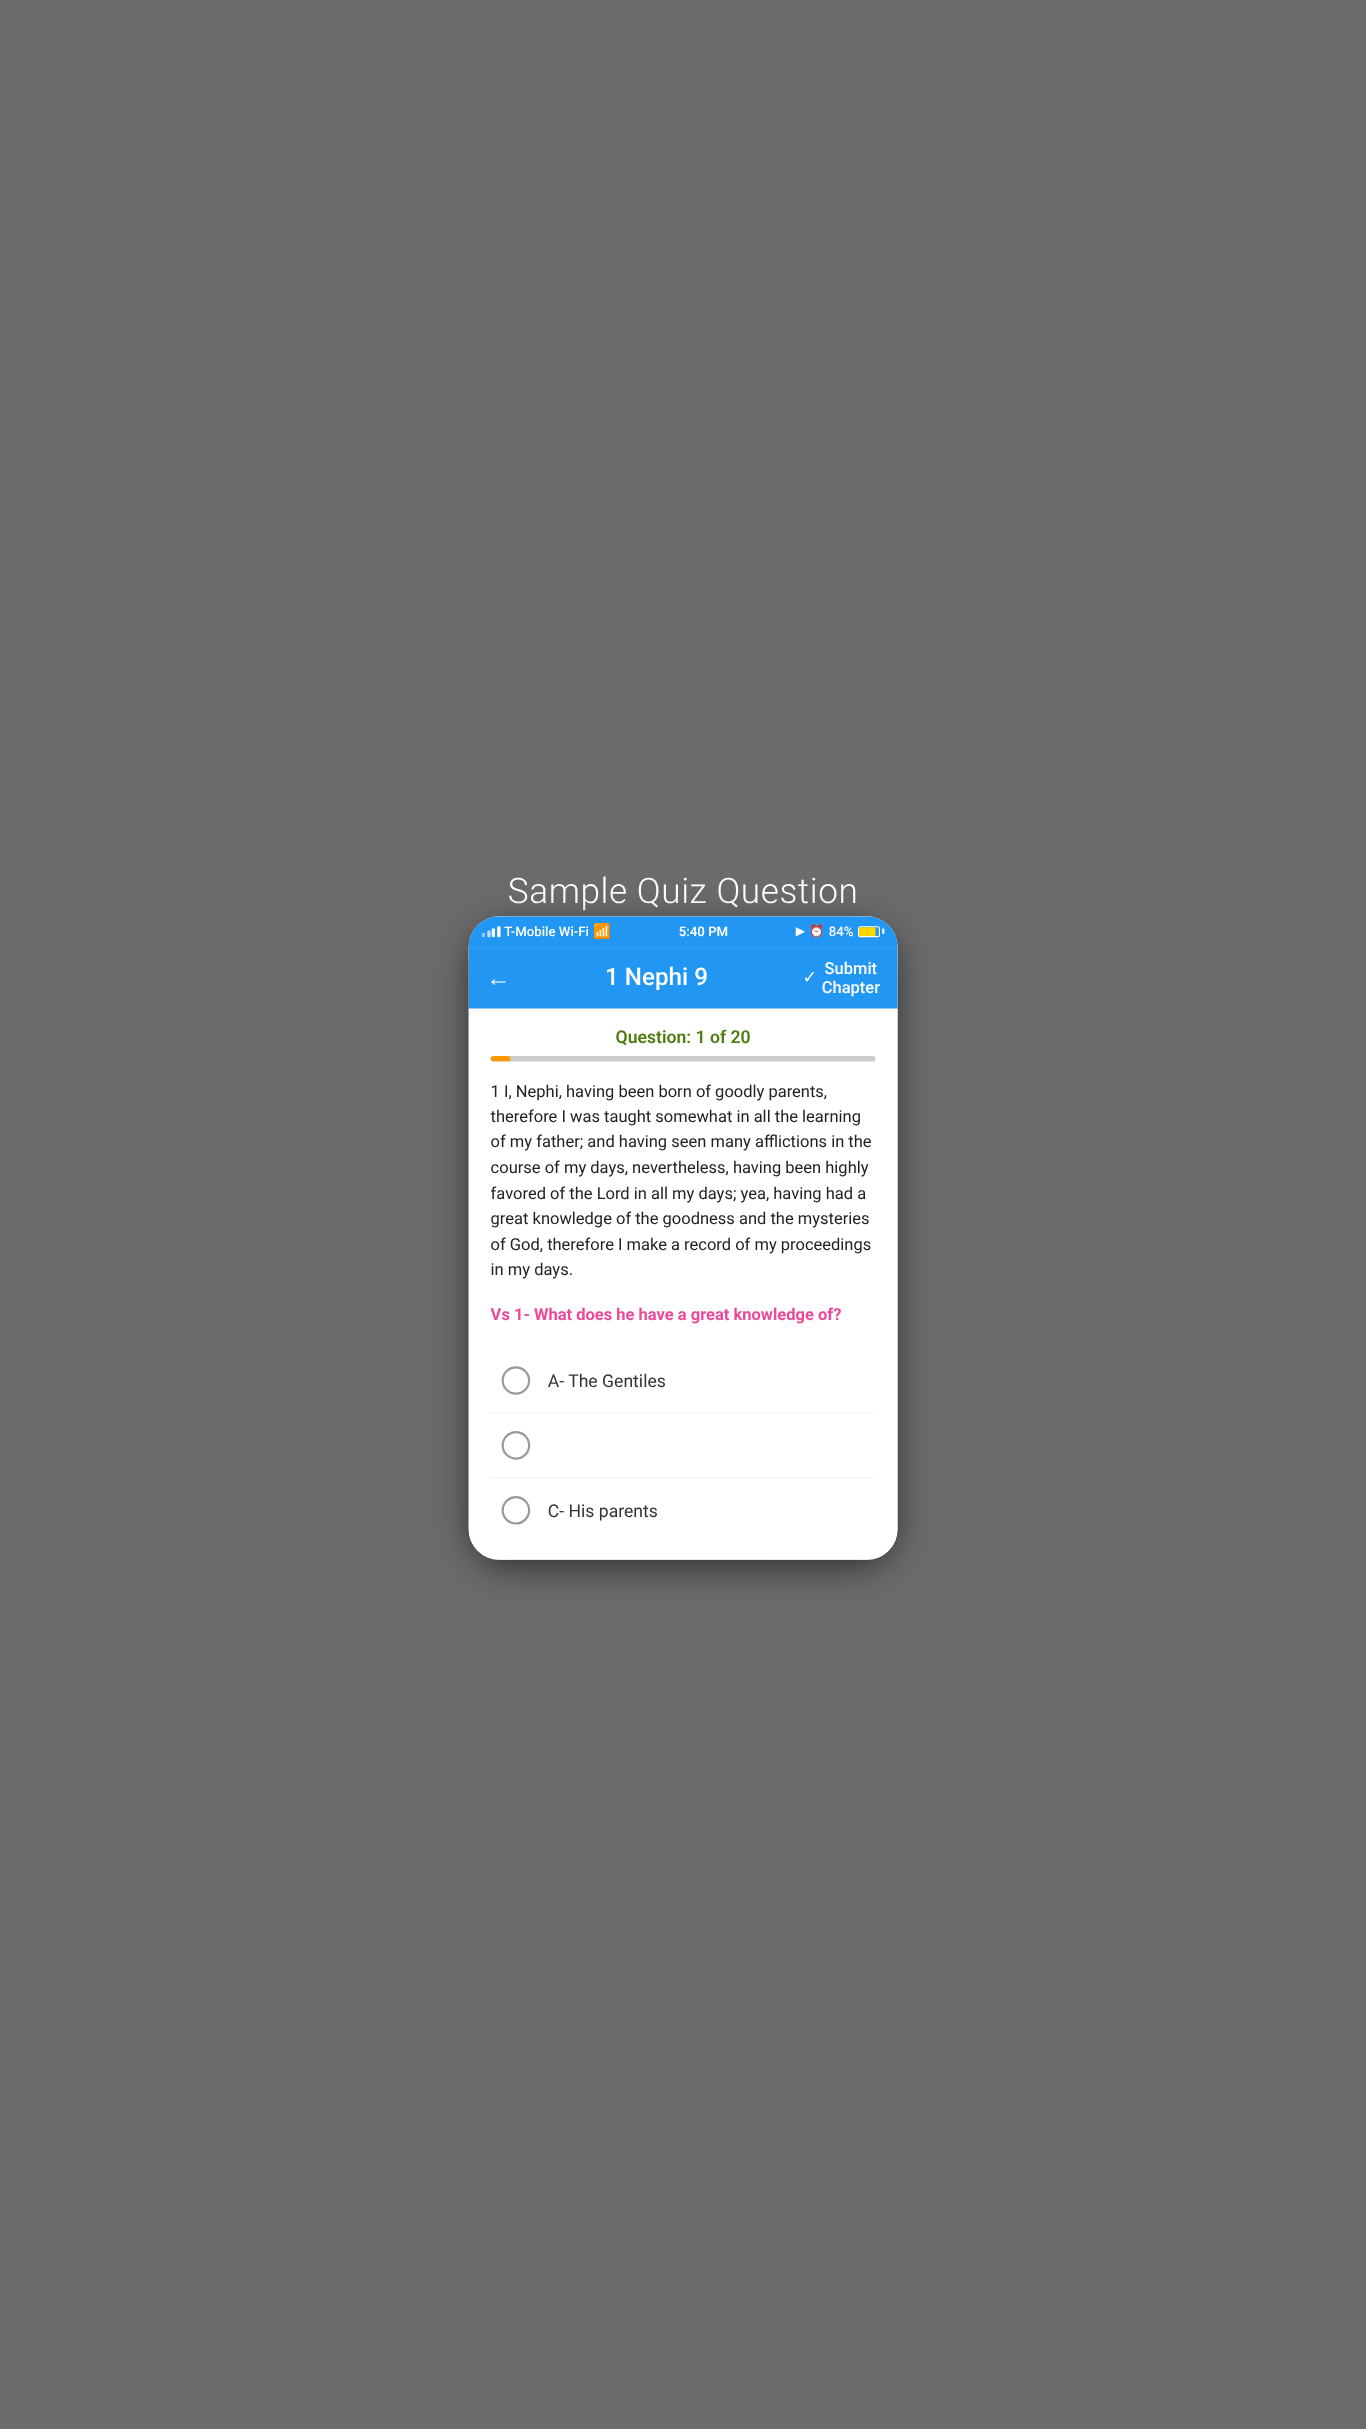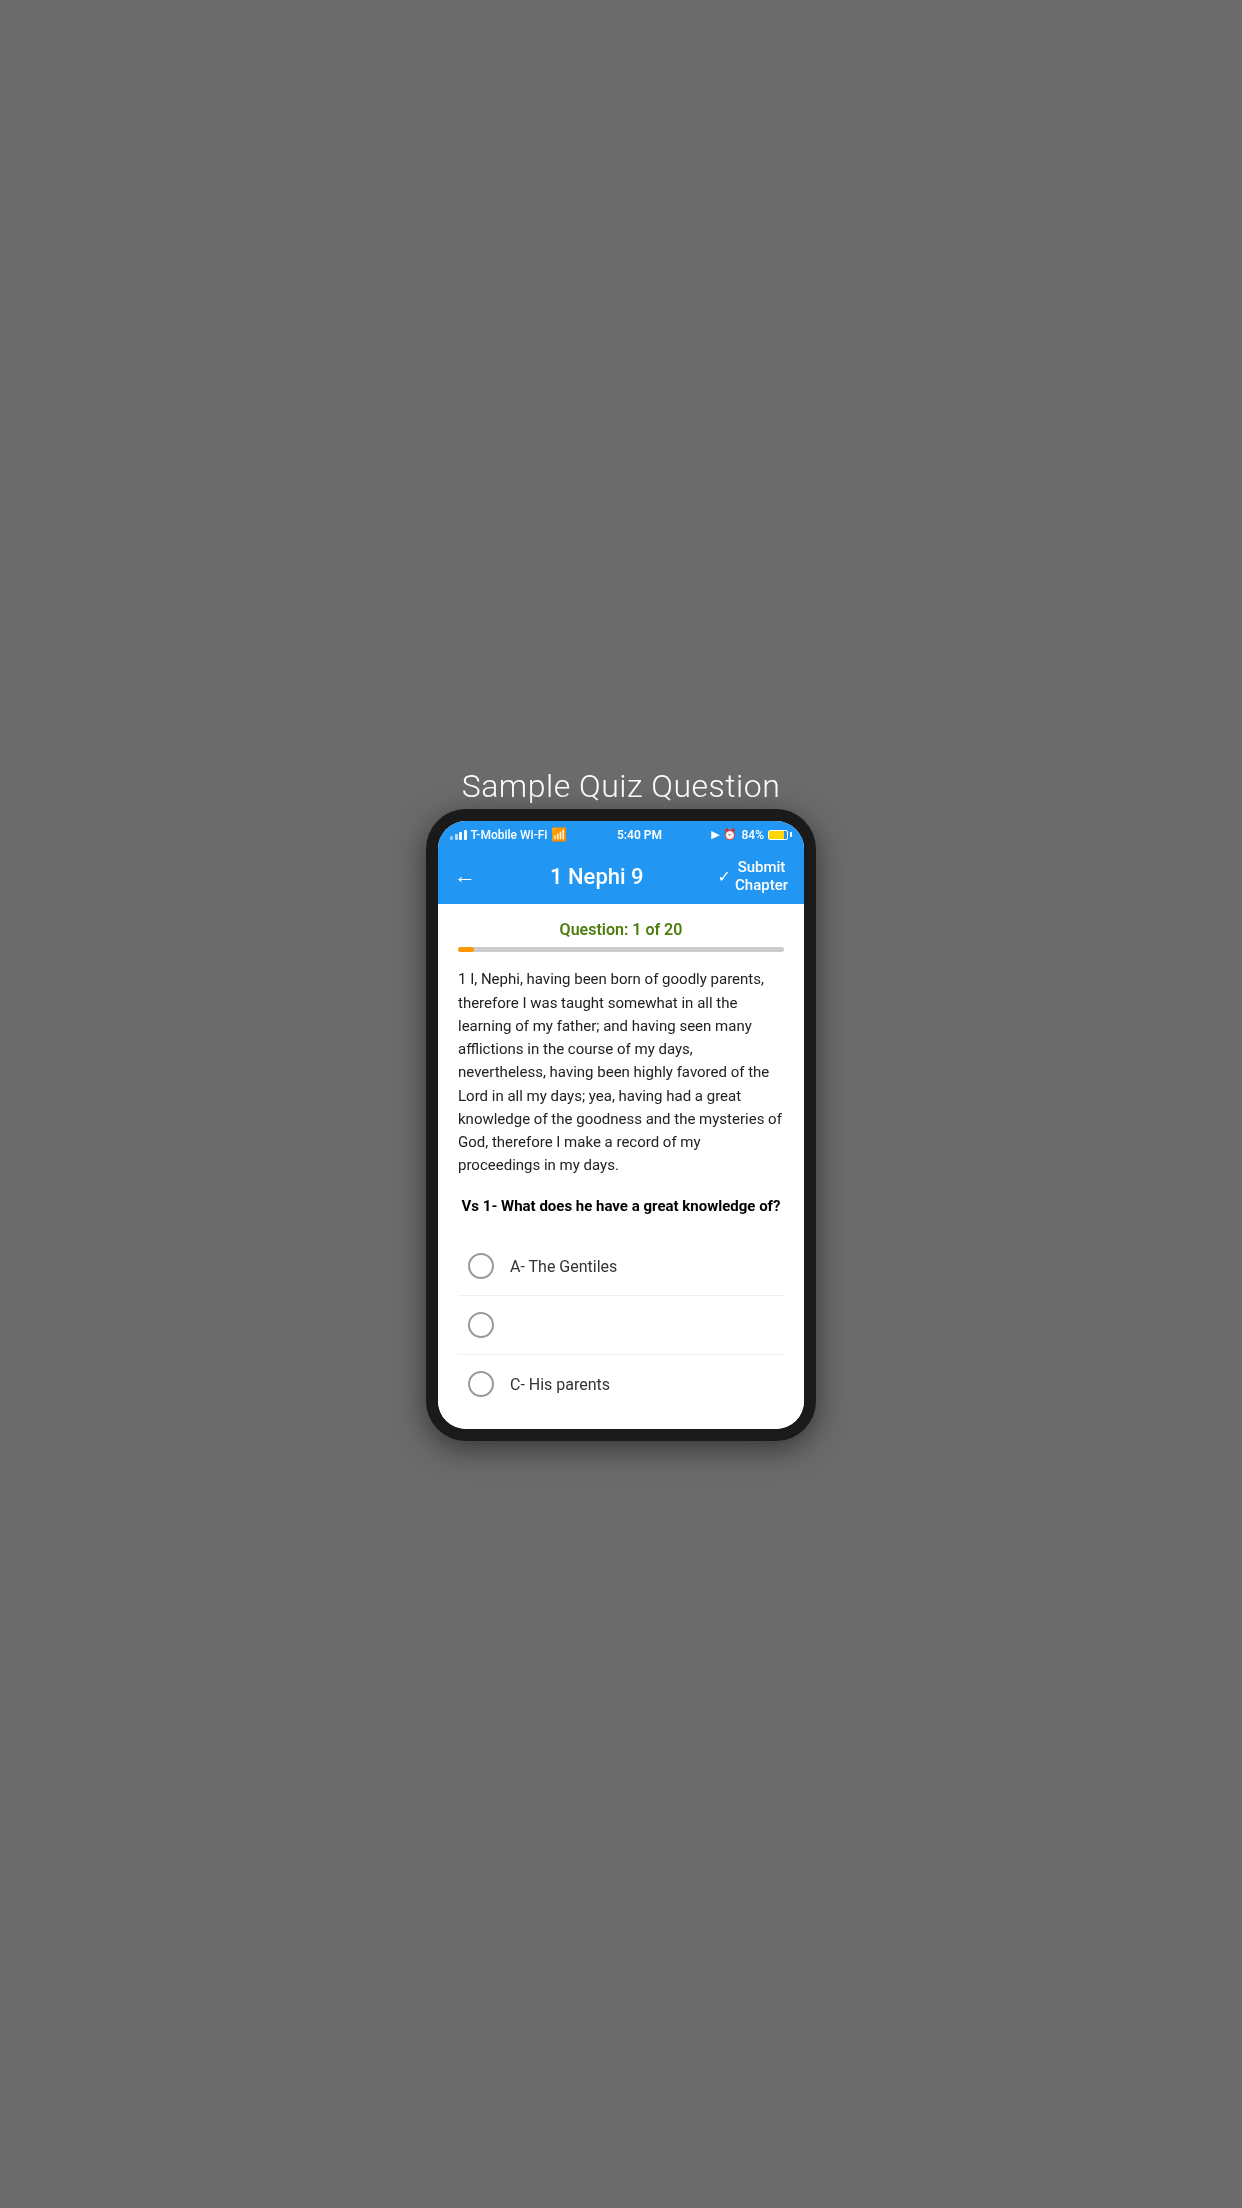--- a/index.html
+++ b/index.html
@@ -22,21 +22,21 @@
       font-size: 32px;
       font-weight: 300;
       text-align: center;
       margin-bottom: 4px;
       letter-spacing: 0.5px;
     }
     .phone-frame {
       width: 390px;
       background: #1a1a1a;
       border-radius: 40px;
-      padding: 12px;
+      padding: 0;
       box-shadow: 0 8px 30px rgba(0,0,0,0.5);
       position: relative;
     }
     .phone-screen {
       background: white;
       border-radius: 28px;
       overflow: hidden;
     }
     
     .status-bar {
@@ -146,24 +146,23 @@
     }
     .passage-text {
       font-size: 15px;
       color: #222;
       line-height: 1.55;
       margin-bottom: 18px;
     }
     .question-text {
       font-size: 15px;
       font-weight: 700;
-      color: #000000;
+      color: #ec4899;
       margin-bottom: 20px;
       line-height: 1.4;
-      text-align: center;
     }
     .answer-option {
       display: flex;
       align-items: flex-end;
       padding: 16px 10px;
       cursor: pointer;
       border-bottom: 1px solid #f0f0f0;
       gap: 16px;
     }
     .answer-option:last-child {

